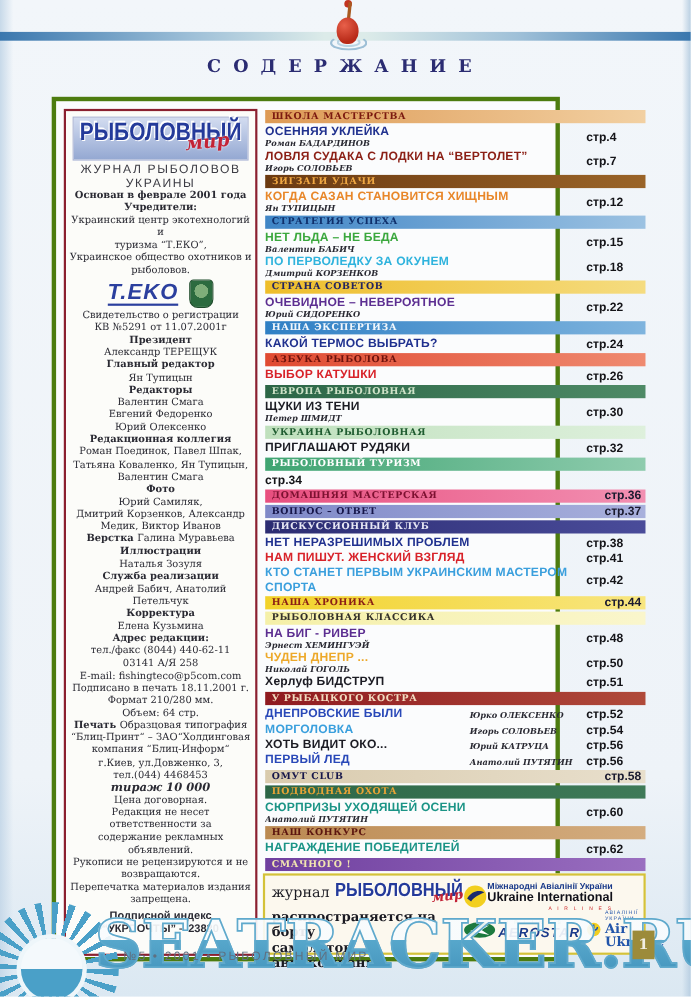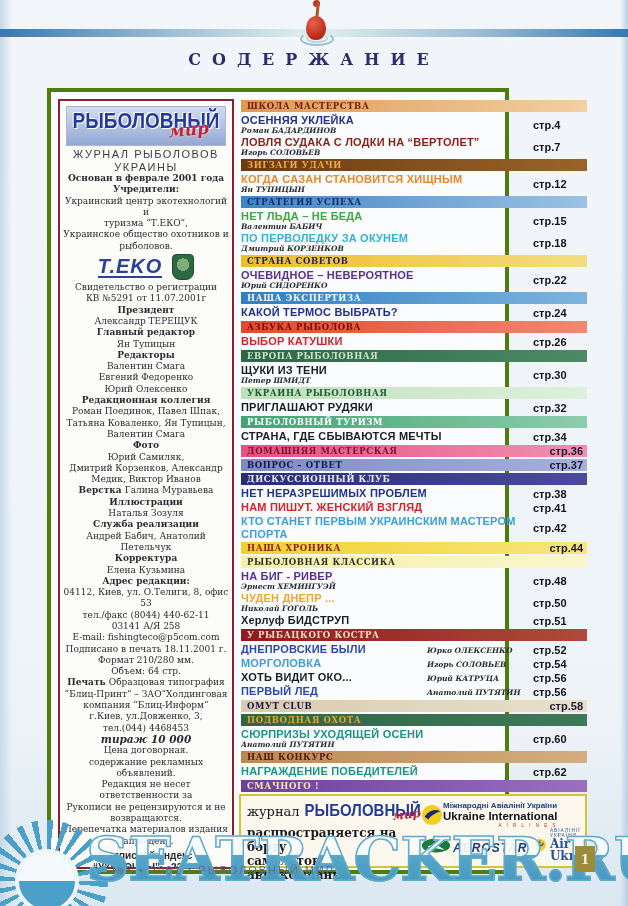--- a/index.html
+++ b/index.html
@@ -160,36 +160,35 @@
         <div class="sl n">Дмитрий Корзенков, Александр</div>
         <div class="sl n">Медик, Виктор Иванов</div>
         <div class="sl n"><span class="bld">Верстка </span><span>Галина Муравьева</span></div>
         <div class="sl b">Иллюстрации</div>
         <div class="sl n">Наталья Зозуля</div>
         <div class="sl b">Служба реализации</div>
         <div class="sl n">Андрей Бабич, Анатолий Петельчук</div>
         <div class="sl b">Корректура</div>
         <div class="sl n">Елена Кузьмина</div>
         <div class="sl b">Адрес редакции:</div>
-        <div class="sl n">04112, Киев, ул. О.Телиги, 8, офис 53</div>
         <div class="sl n">тел./факс (8044) 440-62-11</div>
         <div class="sl n">03141 А/Я 258</div>
         <div class="sl n">E-mail: fishingteco@p5com.com</div>
         <div class="sl n">Подписано в печать 18.11.2001 г.</div>
         <div class="sl n">Формат 210/280 мм.</div>
         <div class="sl n">Объем: 64 стр.</div>
         <div class="sl n"><span class="bld">Печать </span><span>Образцовая типография</span></div>
         <div class="sl n">“Блиц-Принт“ – ЗАО“Холдинговая</div>
         <div class="sl n">компания “Блиц-Информ“</div>
         <div class="sl n">г.Киев, ул.Довженко, 3,</div>
         <div class="sl n">тел.(044) 4468453</div>
         <div class="sl bi">тираж 10 000</div>
         <div class="sl n">Цена договорная.</div>
+        <div class="sl n">Редакция не несет ответственности за</div>
         <div class="sl n">содержание рекламных объявлений.</div>
-        <div class="sl n">Редакция не несет ответственности за</div>
         <div class="sl n">Рукописи не рецензируются и не</div>
         <div class="sl n">возвращаются.</div>
         <div class="sl n">Перепечатка материалов издания</div>
         <div class="sl n">запрещена.</div>
         <div class="sl sb gap">Подписной индекс</div>
         <div class="sl sb">“УКРПОЧТЫ” – 23820</div>
       </div>
   </aside>
 
   <main class="toc" id="toc">
@@ -281,23 +280,20 @@
       <div class="item">
         <div class="tw">
           <div class="t" style="color: rgb(28, 28, 36);">ПРИГЛАШАЮТ РУДЯКИ</div>
         </div>
         <div class="pg">стр.32</div>
       </div>
       <div class="bar" style="background: linear-gradient(90deg, rgb(63, 164, 114), rgb(143, 204, 174)); color: rgb(255, 255, 255);">
         <span>РЫБОЛОВНЫЙ ТУРИЗМ</span>
       </div>
       <div class="item">
-        <div class="tw">
-          <div class="t" style="color: rgb(28, 28, 36);">СТРАНА, ГДЕ  СБЫВАЮТСЯ МЕЧТЫ</div>
-        </div>
         <div class="pg">стр.34</div>
       </div>
       <div class="bar" style="background: linear-gradient(90deg, rgb(232, 79, 127), rgb(242, 144, 178)); color: rgb(124, 16, 48);">
         <span>ДОМАШНЯЯ МАСТЕРСКАЯ</span>
         <span class="bpg">стр.36</span>
       </div>
       <div class="bar" style="background: linear-gradient(90deg, rgb(127, 137, 200), rgb(168, 176, 220)); color: rgb(22, 22, 74);">
         <span>ВОПРОС – ОТВЕТ</span>
         <span class="bpg">стр.37</span>
       </div>

